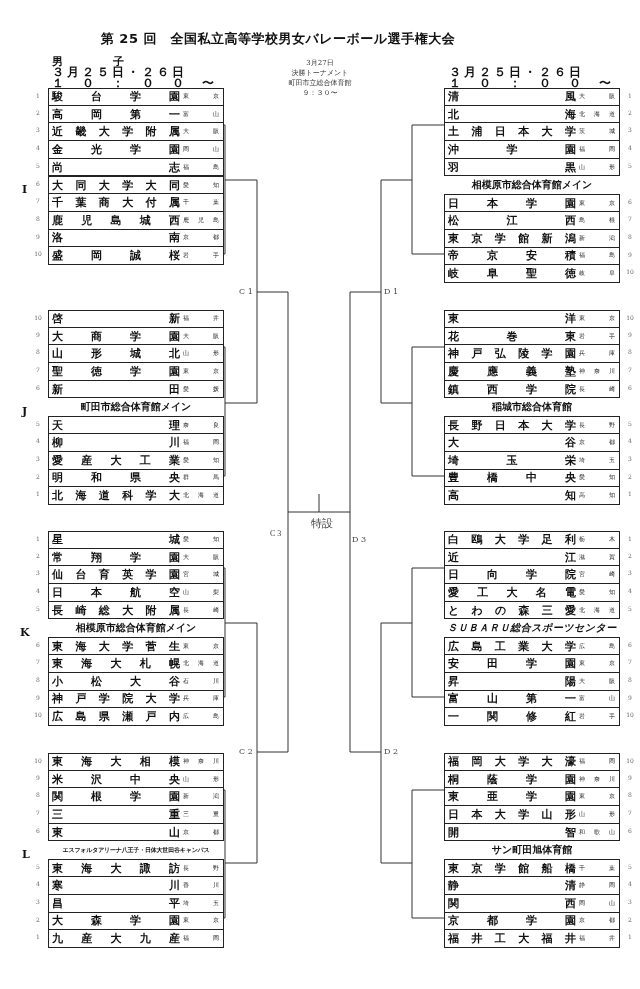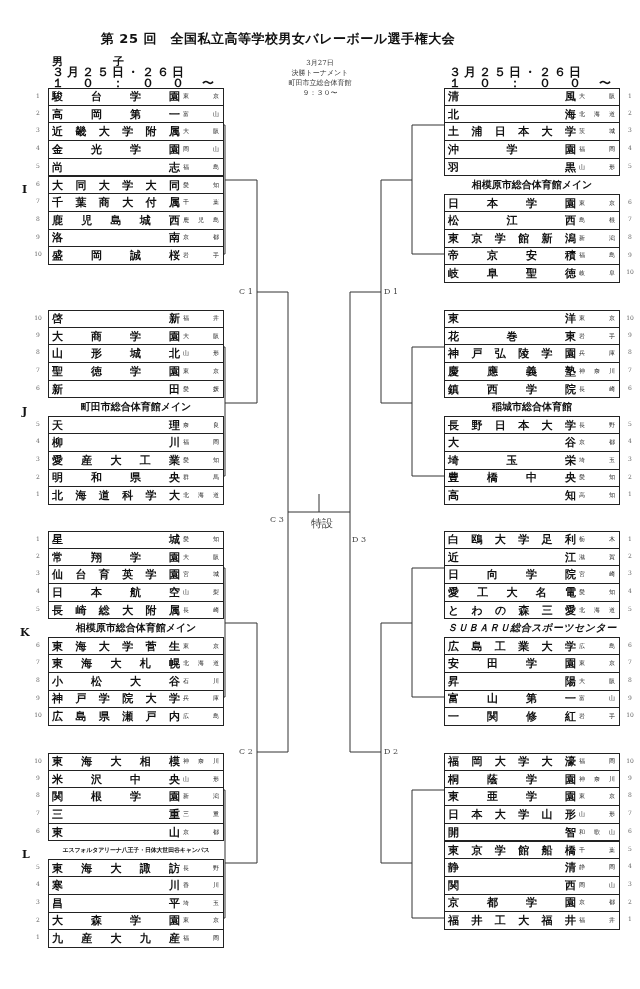--- a/index.html
+++ b/index.html
@@ -1084,20 +1084,21 @@
           <span>開</span>
           <span>智</span>
         </span>
         <span class="pref">
           <span>和</span>
           <span>歌</span>
           <span>山</span>
         </span>
       </div>
     </div>
+    <div class="venue">サン町田旭体育館</div>
     <div class="block">
       <div class="row">
         <span class="seed">5</span>
         <span class="name">
           <span>東</span>
           <span>京</span>
           <span>学</span>
           <span>館</span>
           <span>船</span>
           <span>橋</span>
@@ -1183,17 +1184,17 @@
     <path d="M444,568 H412 V697 H444 M412,623 H381 V752"></path>
 
     <path d="M444,790 H412 V918 H444 M412,863 H381 V752 M381,752 H350 V512"></path>
 
     <path d="M288,512 H350 M319,512 V494"></path>
   </g>
 </svg>
 
 <div class="mlabel" style="left:239px; top:287px;text-align:right;">C 1</div>
 <div class="mlabel" style="left:239px; top:747px;">C 2</div>
-<div class="mlabel" style="left:270px; top:515px;">C 3</div>
+<div class="mlabel" style="left:270px; top:529px;font-family:Liberation Serif, serif;">C 3</div>
 <div class="mlabel" style="left:384px; top:287px;">D 1</div>
 <div class="mlabel" style="left:384px; top:747px;">D 2</div>
 <div class="mlabel" style="left:352px; top:507px;margin-top:28px;">D 3</div>
 <div class="tokusetsu" style="left:311px; top:516px;">特設</div>
 
 </body></html>

